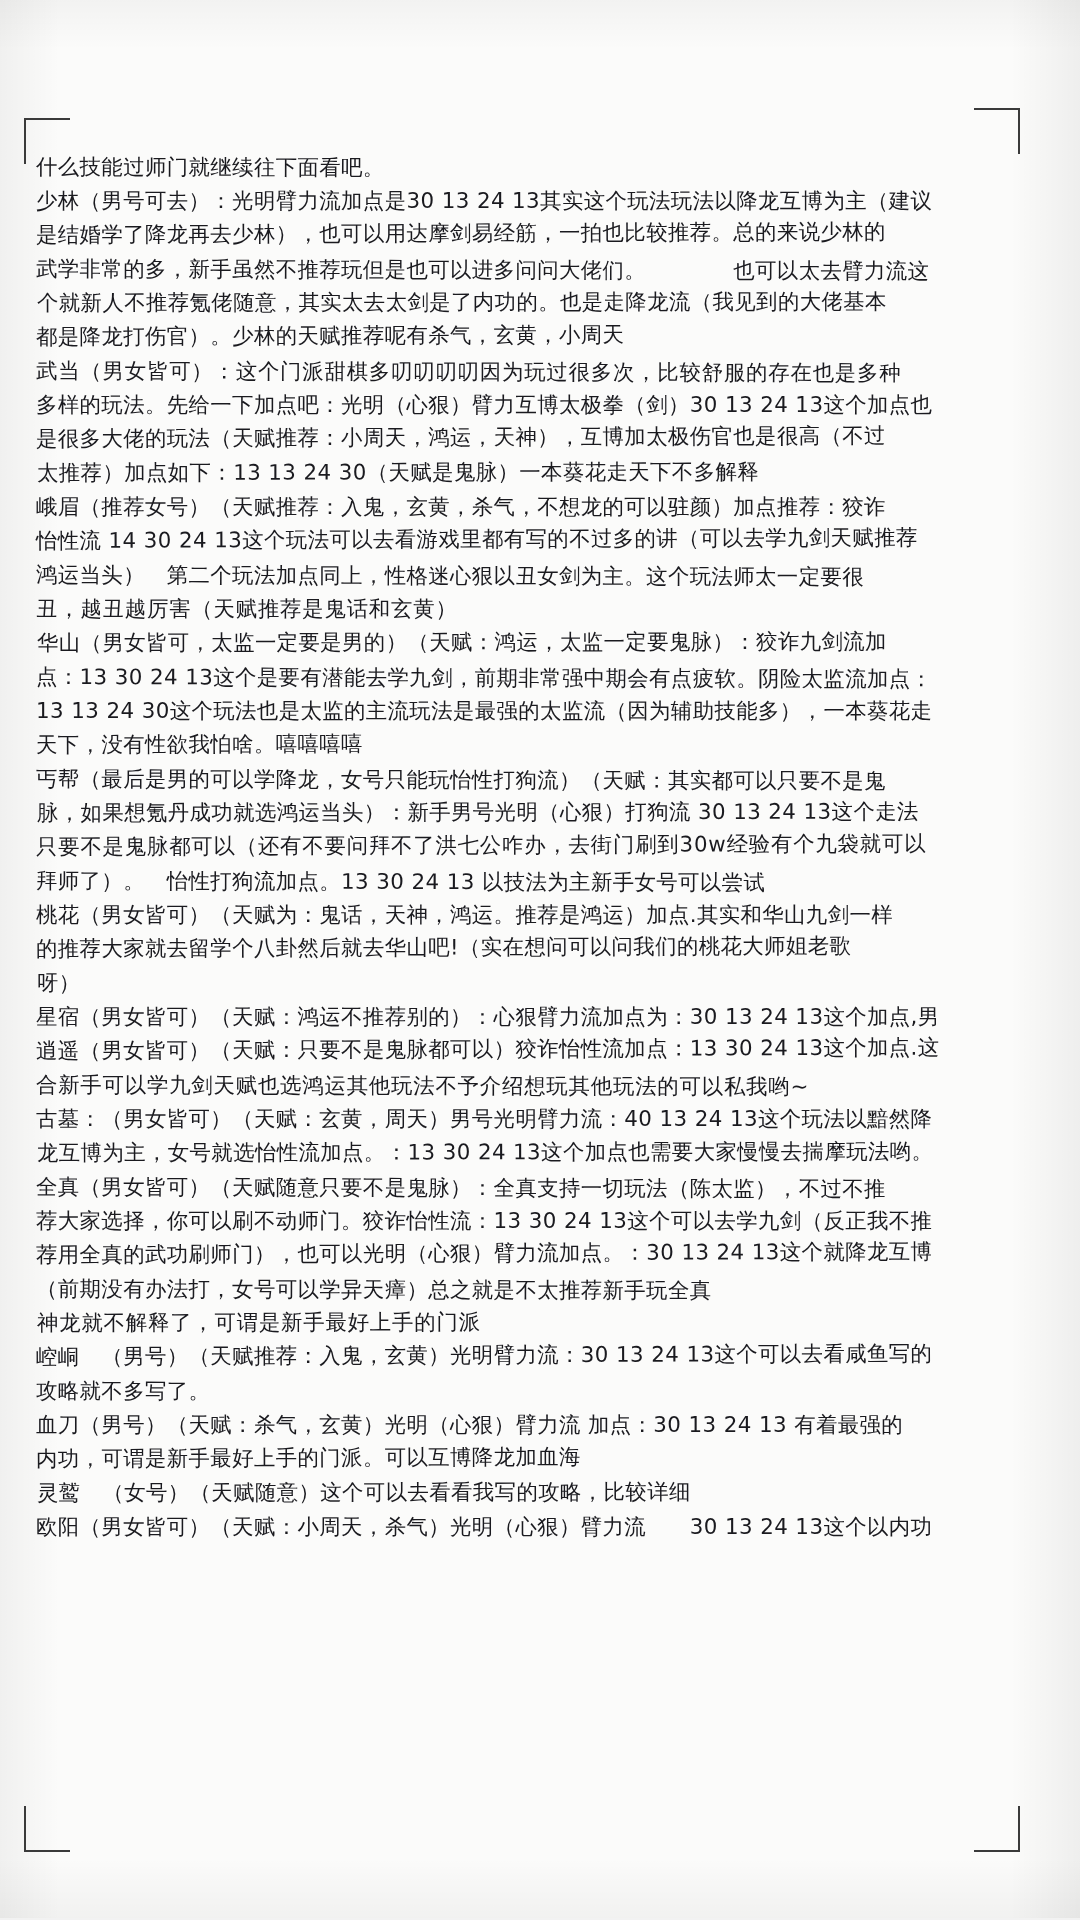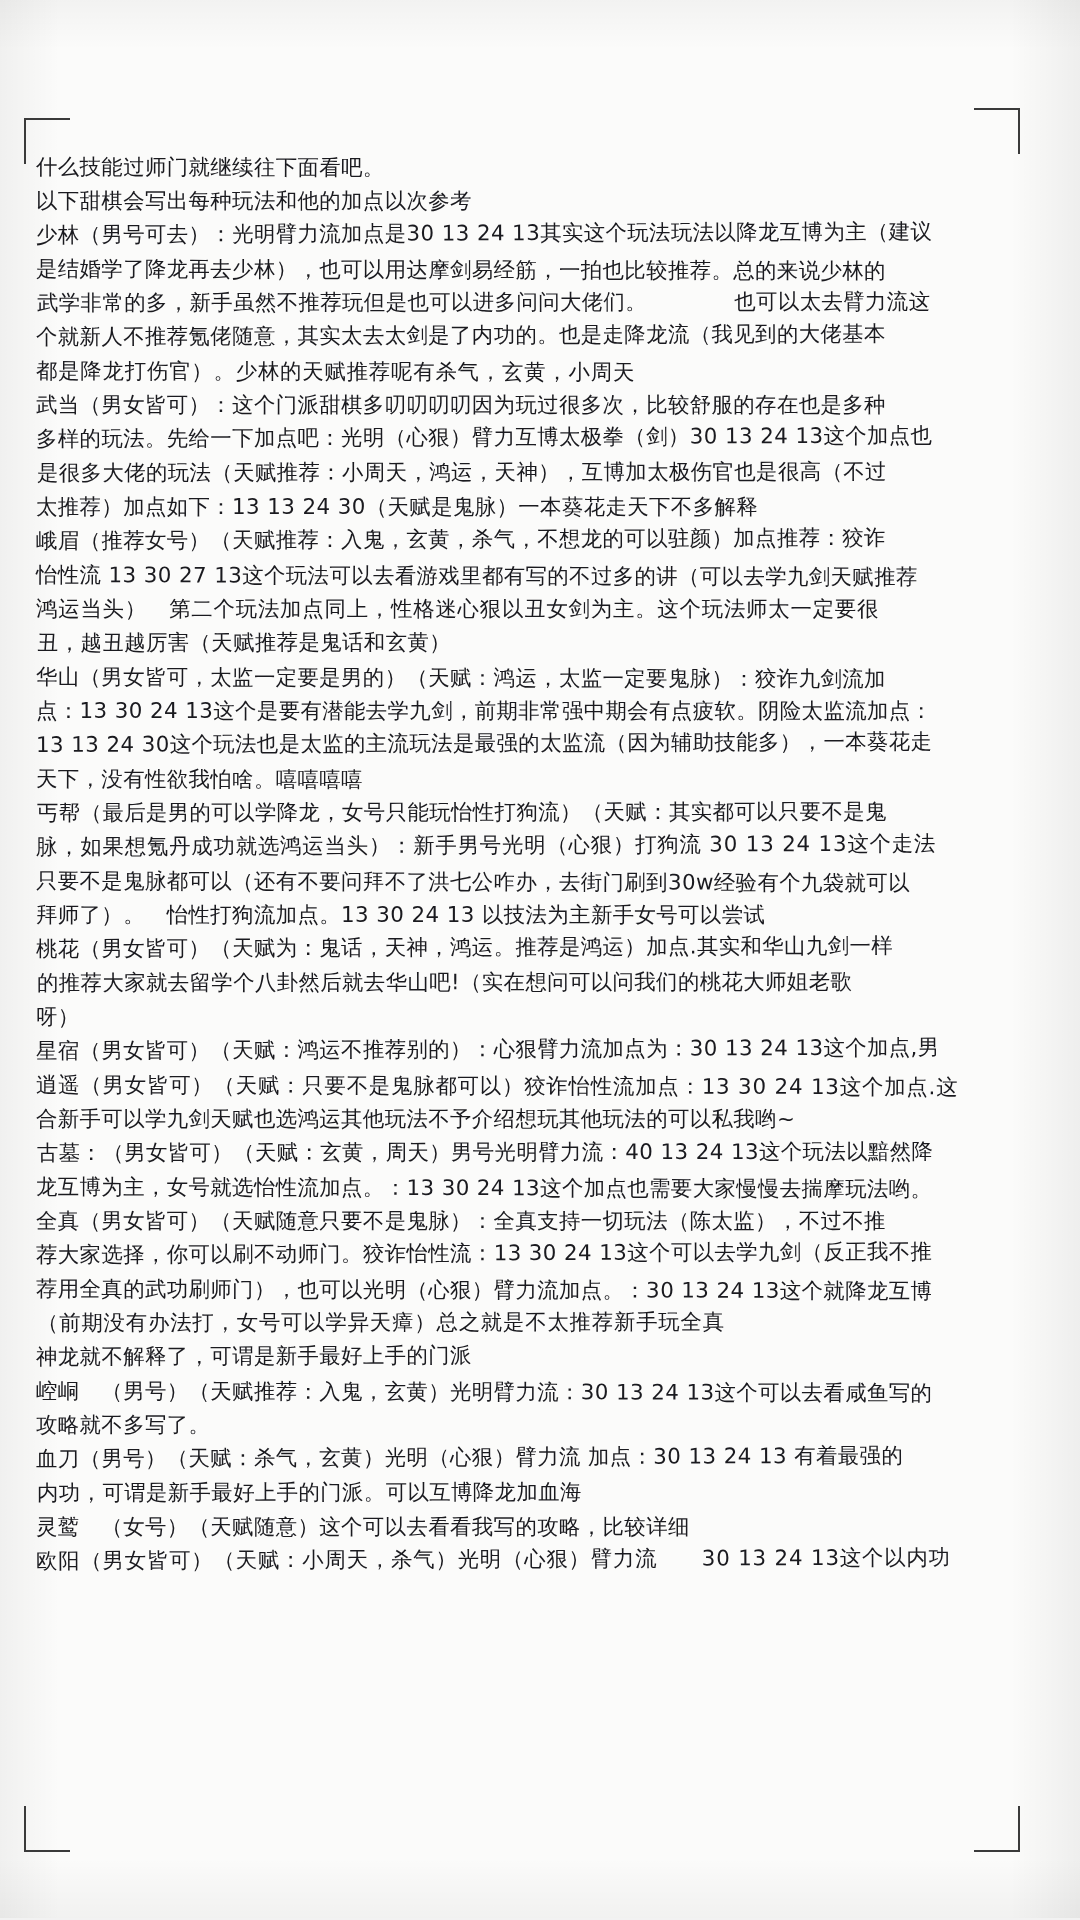--- a/index.html
+++ b/index.html
@@ -70,32 +70,31 @@
 <div class="page">
   <div class="paper-shade"></div>
 
   <div class="crop tl"></div>
   <div class="crop tr"></div>
   <div class="crop bl"></div>
   <div class="crop br"></div>
 
   <div class="text-body">
     <div class="line">什么技能过师门就继续往下面看吧。</div>
-    <div class="line">以下甜棋会写出每种玩法和他的加点以次参考</div>
     <div class="line">少林（男号可去）：光明臂力流加点是30 13 24 13其实这个玩法玩法以降龙互博为主（建议</div>
     <div class="line">是结婚学了降龙再去少林），也可以用达摩剑易经筋，一拍也比较推荐。总的来说少林的</div>
     <div class="line">武学非常的多，新手虽然不推荐玩但是也可以进多问问大佬们。　　　　也可以太去臂力流这</div>
     <div class="line">个就新人不推荐氪佬随意，其实太去太剑是了内功的。也是走降龙流（我见到的大佬基本</div>
     <div class="line">都是降龙打伤官）。少林的天赋推荐呢有杀气，玄黄，小周天</div>
     <div class="line">武当（男女皆可）：这个门派甜棋多叨叨叨叨因为玩过很多次，比较舒服的存在也是多种</div>
     <div class="line">多样的玩法。先给一下加点吧：光明（心狠）臂力互博太极拳（剑）30 13 24 13这个加点也</div>
     <div class="line">是很多大佬的玩法（天赋推荐：小周天，鸿运，天神），互博加太极伤官也是很高（不过</div>
     <div class="line">太推荐）加点如下：13 13 24 30（天赋是鬼脉）一本葵花走天下不多解释</div>
     <div class="line">峨眉（推荐女号）（天赋推荐：入鬼，玄黄，杀气，不想龙的可以驻颜）加点推荐：狡诈</div>
-    <div class="line">怡性流 13 30 27 13这个玩法可以去看游戏里都有写的不过多的讲（可以去学九剑天赋推荐</div>
+    <div class="line">怡性流 14 30 24 13这个玩法可以去看游戏里都有写的不过多的讲（可以去学九剑天赋推荐</div>
     <div class="line">鸿运当头）　第二个玩法加点同上，性格迷心狠以丑女剑为主。这个玩法师太一定要很</div>
     <div class="line">丑，越丑越厉害（天赋推荐是鬼话和玄黄）</div>
     <div class="line">华山（男女皆可，太监一定要是男的）（天赋：鸿运，太监一定要鬼脉）：狡诈九剑流加</div>
     <div class="line">点：13 30 24 13这个是要有潜能去学九剑，前期非常强中期会有点疲软。阴险太监流加点：</div>
     <div class="line">13 13 24 30这个玩法也是太监的主流玩法是最强的太监流（因为辅助技能多），一本葵花走</div>
     <div class="line">天下，没有性欲我怕啥。嘻嘻嘻嘻</div>
     <div class="line">丐帮（最后是男的可以学降龙，女号只能玩怡性打狗流）（天赋：其实都可以只要不是鬼</div>
     <div class="line">脉，如果想氪丹成功就选鸿运当头）：新手男号光明（心狠）打狗流 30 13 24 13这个走法</div>
     <div class="line">只要不是鬼脉都可以（还有不要问拜不了洪七公咋办，去街门刷到30w经验有个九袋就可以</div>
     <div class="line">拜师了）。　怡性打狗流加点。13 30 24 13 以技法为主新手女号可以尝试</div>

